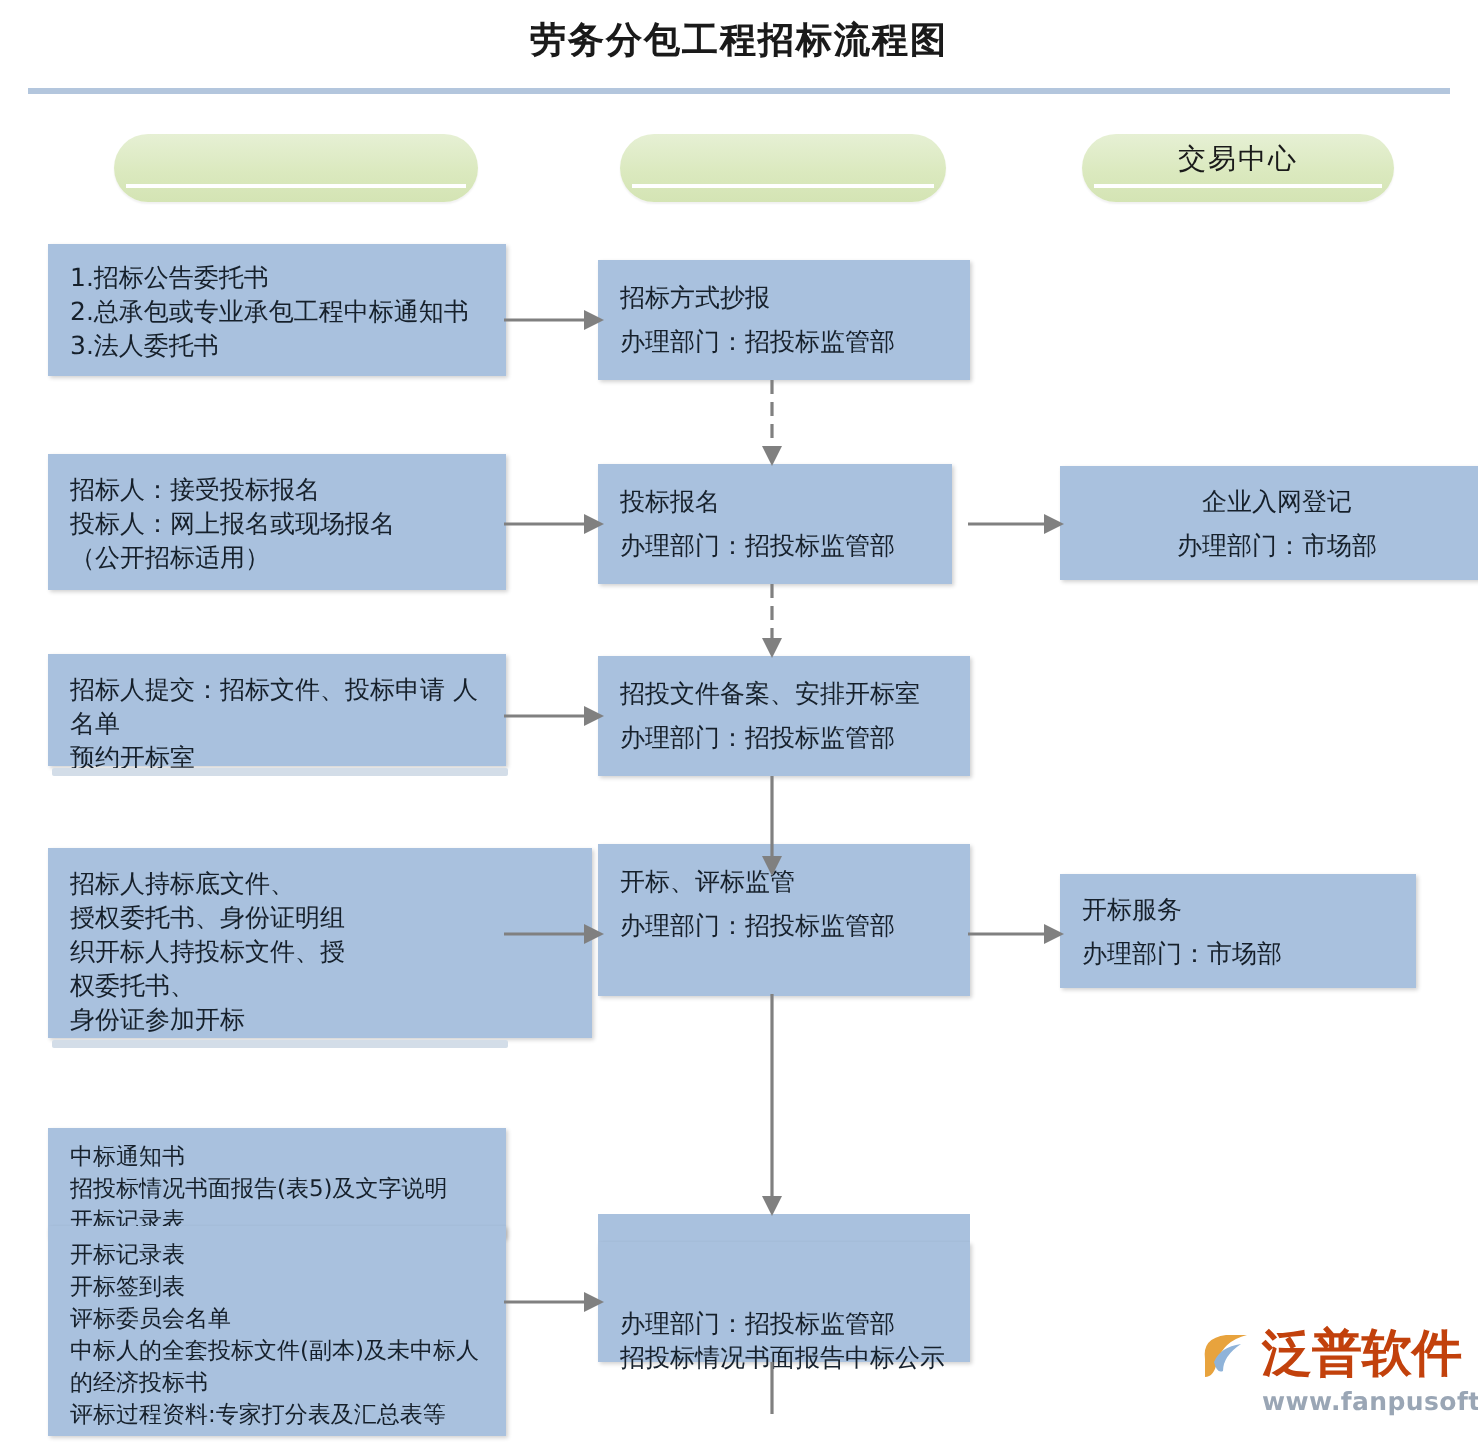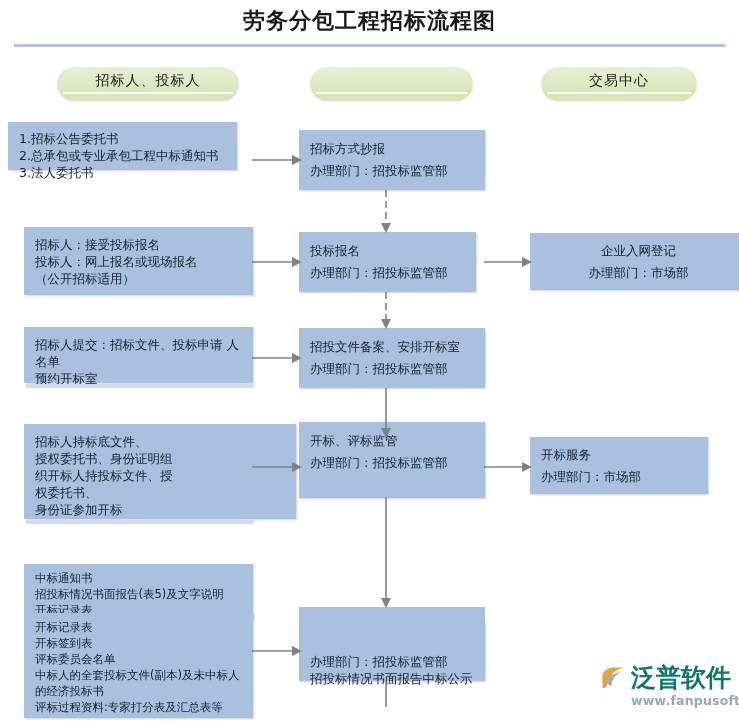--- a/index.html
+++ b/index.html
@@ -21,21 +21,21 @@
     width: 739px;
     height: 723px;
   }
 
   
   .page-title {
     position: absolute;
     left: 0; top: 6px;
     width: 739px;
     text-align: center;
-    font-size: 22px;
+    font-size: 18px;
     font-weight: bold;
     color: #1a1a1a;
     letter-spacing: 1px;
     line-height: 30px;
   }
   .title-rule {
     position: absolute;
     left: 14px;
     top: 44px;
     width: 711px;
@@ -118,21 +118,21 @@
     display: flex;
     align-items: center;
   }
   .wm-mark {
     width: 30px; height: 30px;
     margin-right: 3px;
   }
   .wm-name {
     font-size: 25px;
     font-weight: bold;
-    color: #0f766e;
+    color: #c2410c;
     letter-spacing: 0px;
     line-height: 30px;
     font-family: Liberation Serif, serif;
   }
   .wm-url {
     position: absolute;
     left: 33px;
     top: 30px;
     font-size: 12.5px;
     font-weight: bold;
@@ -142,32 +142,31 @@
 </style>
 </head>
 <body>
 
 <div id="canvas">
 
   <div class="page-title">劳务分包工程招标流程图</div>
   <div class="title-rule"></div>
 
   <div class="pill" style="left:57px; top:67px; width:182px;">
-    <div class="pill-label">招标人、投标人</div>
     <div class="pill-sep"></div>
   </div>
   <div class="pill" style="left:310px; top:67px; width:163px;">
     <div class="pill-sep"></div>
   </div>
   <div class="pill" style="left:541px; top:67px; width:156px;">
     <div class="pill-label">交易中心</div>
     <div class="pill-sep"></div>
   </div>
 
-  <div class="box" style="left:8px; top:122px; width:229px; height:48px;">
+  <div class="box" style="left:24px; top:122px; width:229px; height:66px;">
     <div class="box-text" style="top:8px;">1.招标公告委托书
 2.总承包或专业承包工程中标通知书
 3.法人委托书</div>
   </div>
 
   <div class="box" style="left:24px; top:227px; width:229px; height:68px;">
     <div class="box-text" style="top:9px;">招标人：接受投标报名
 投标人：网上报名或现场报名
 （公开招标适用）</div>
   </div>

